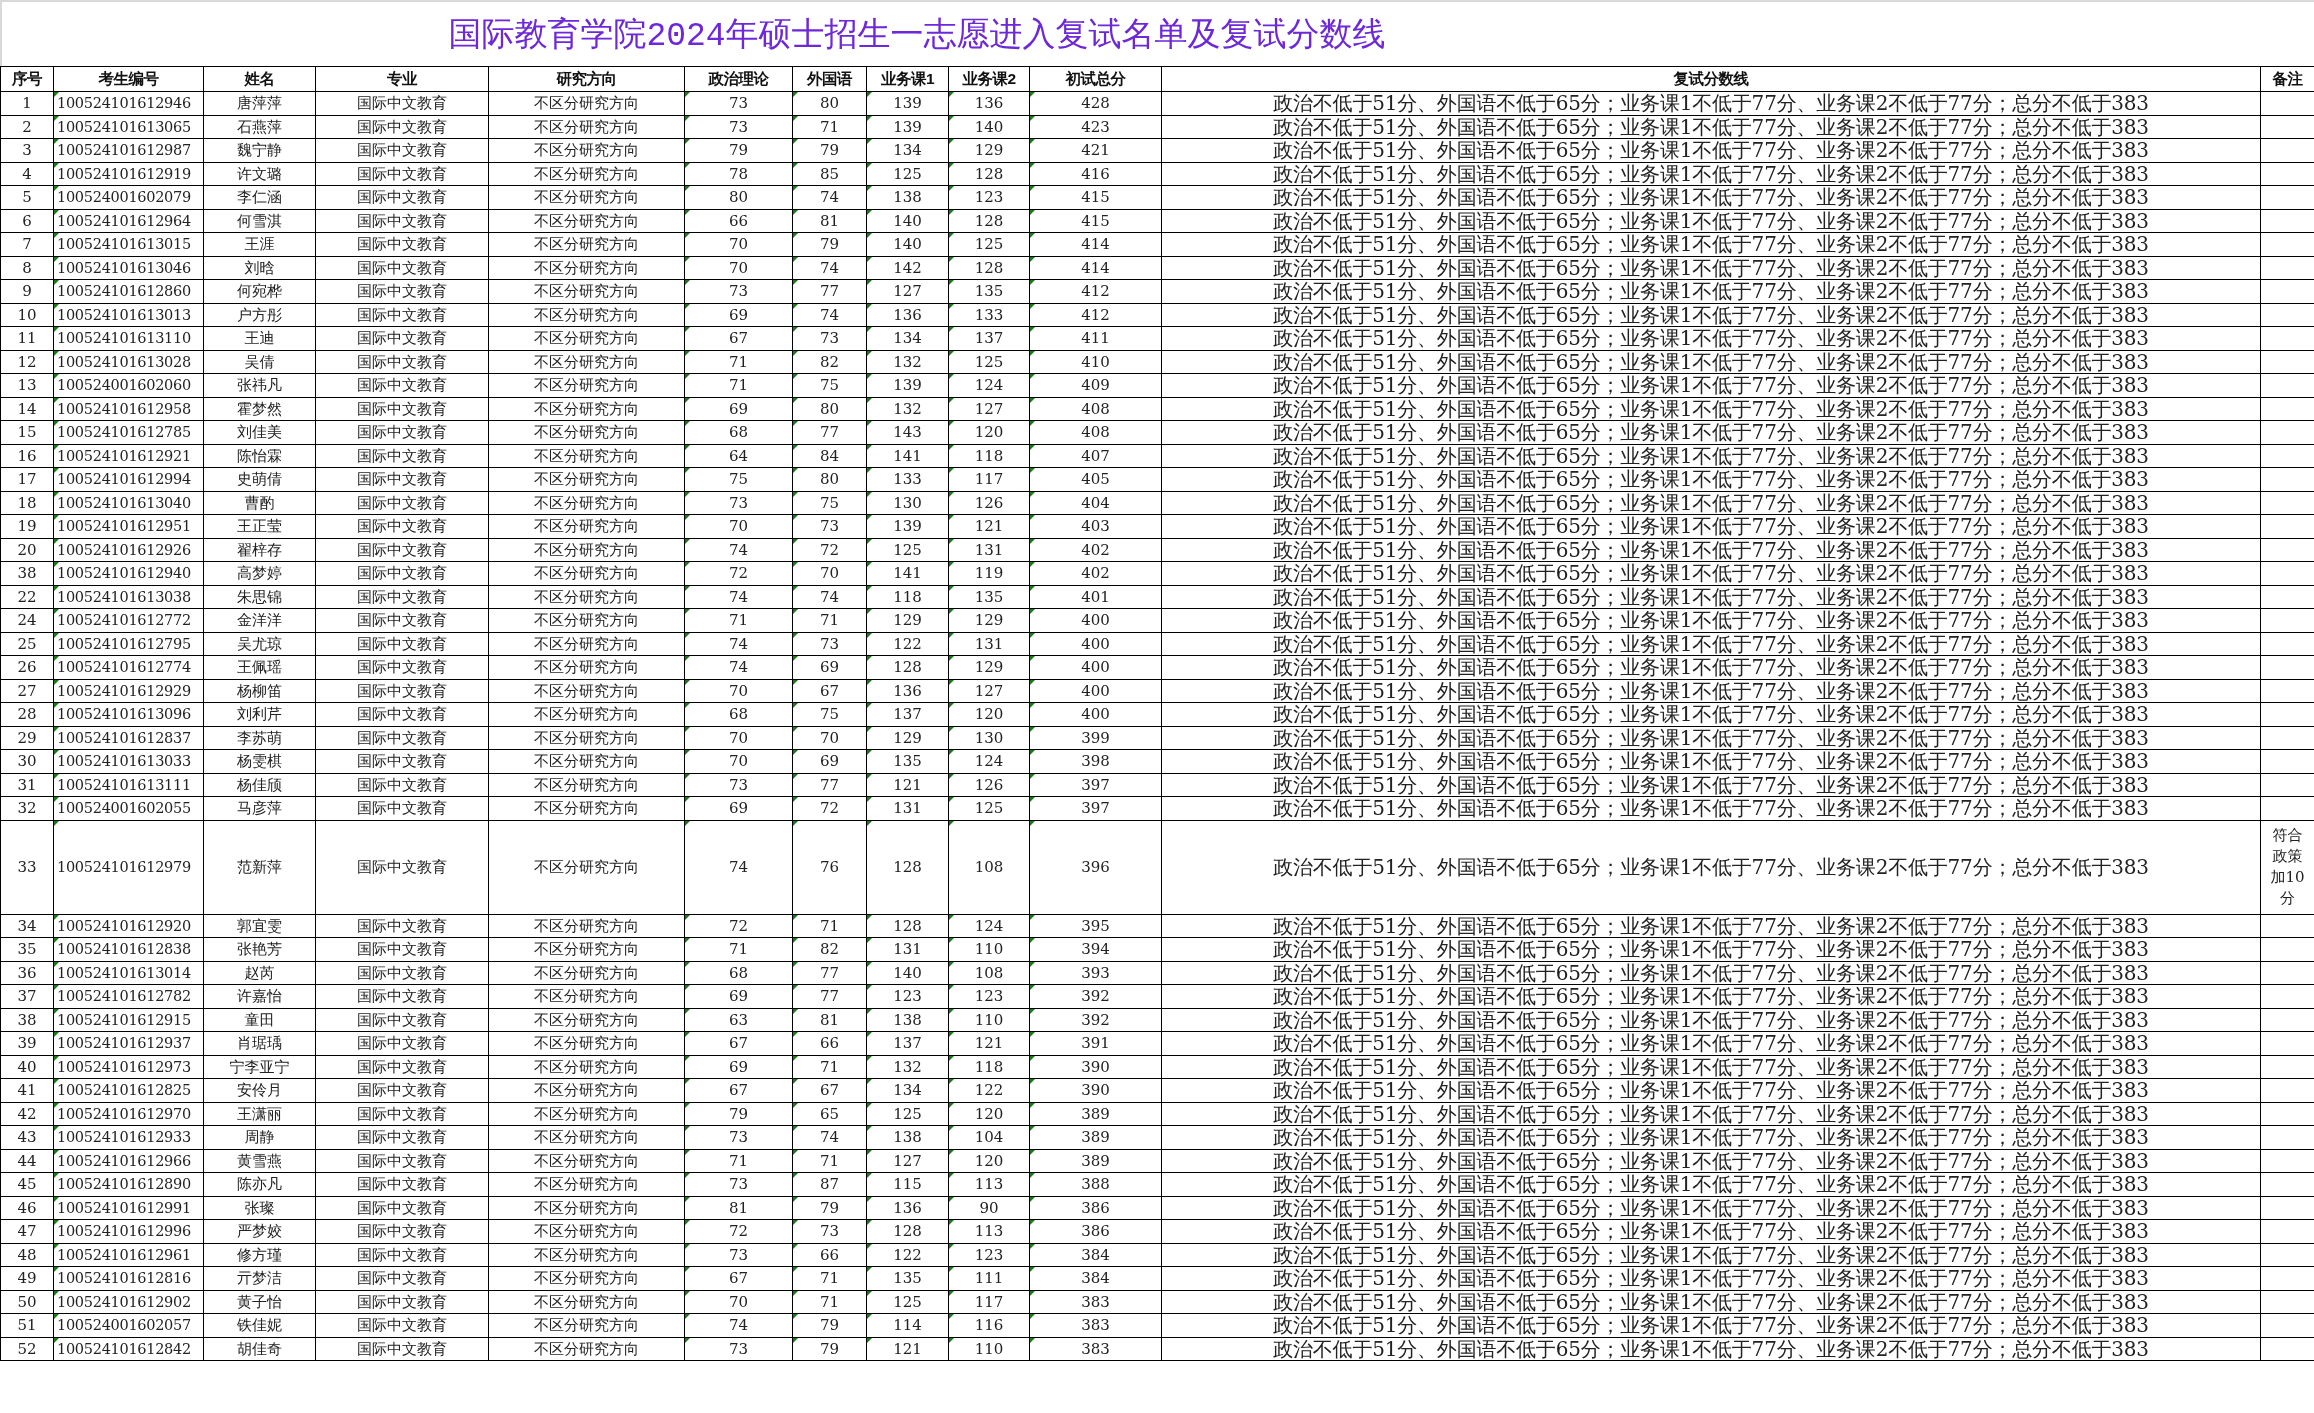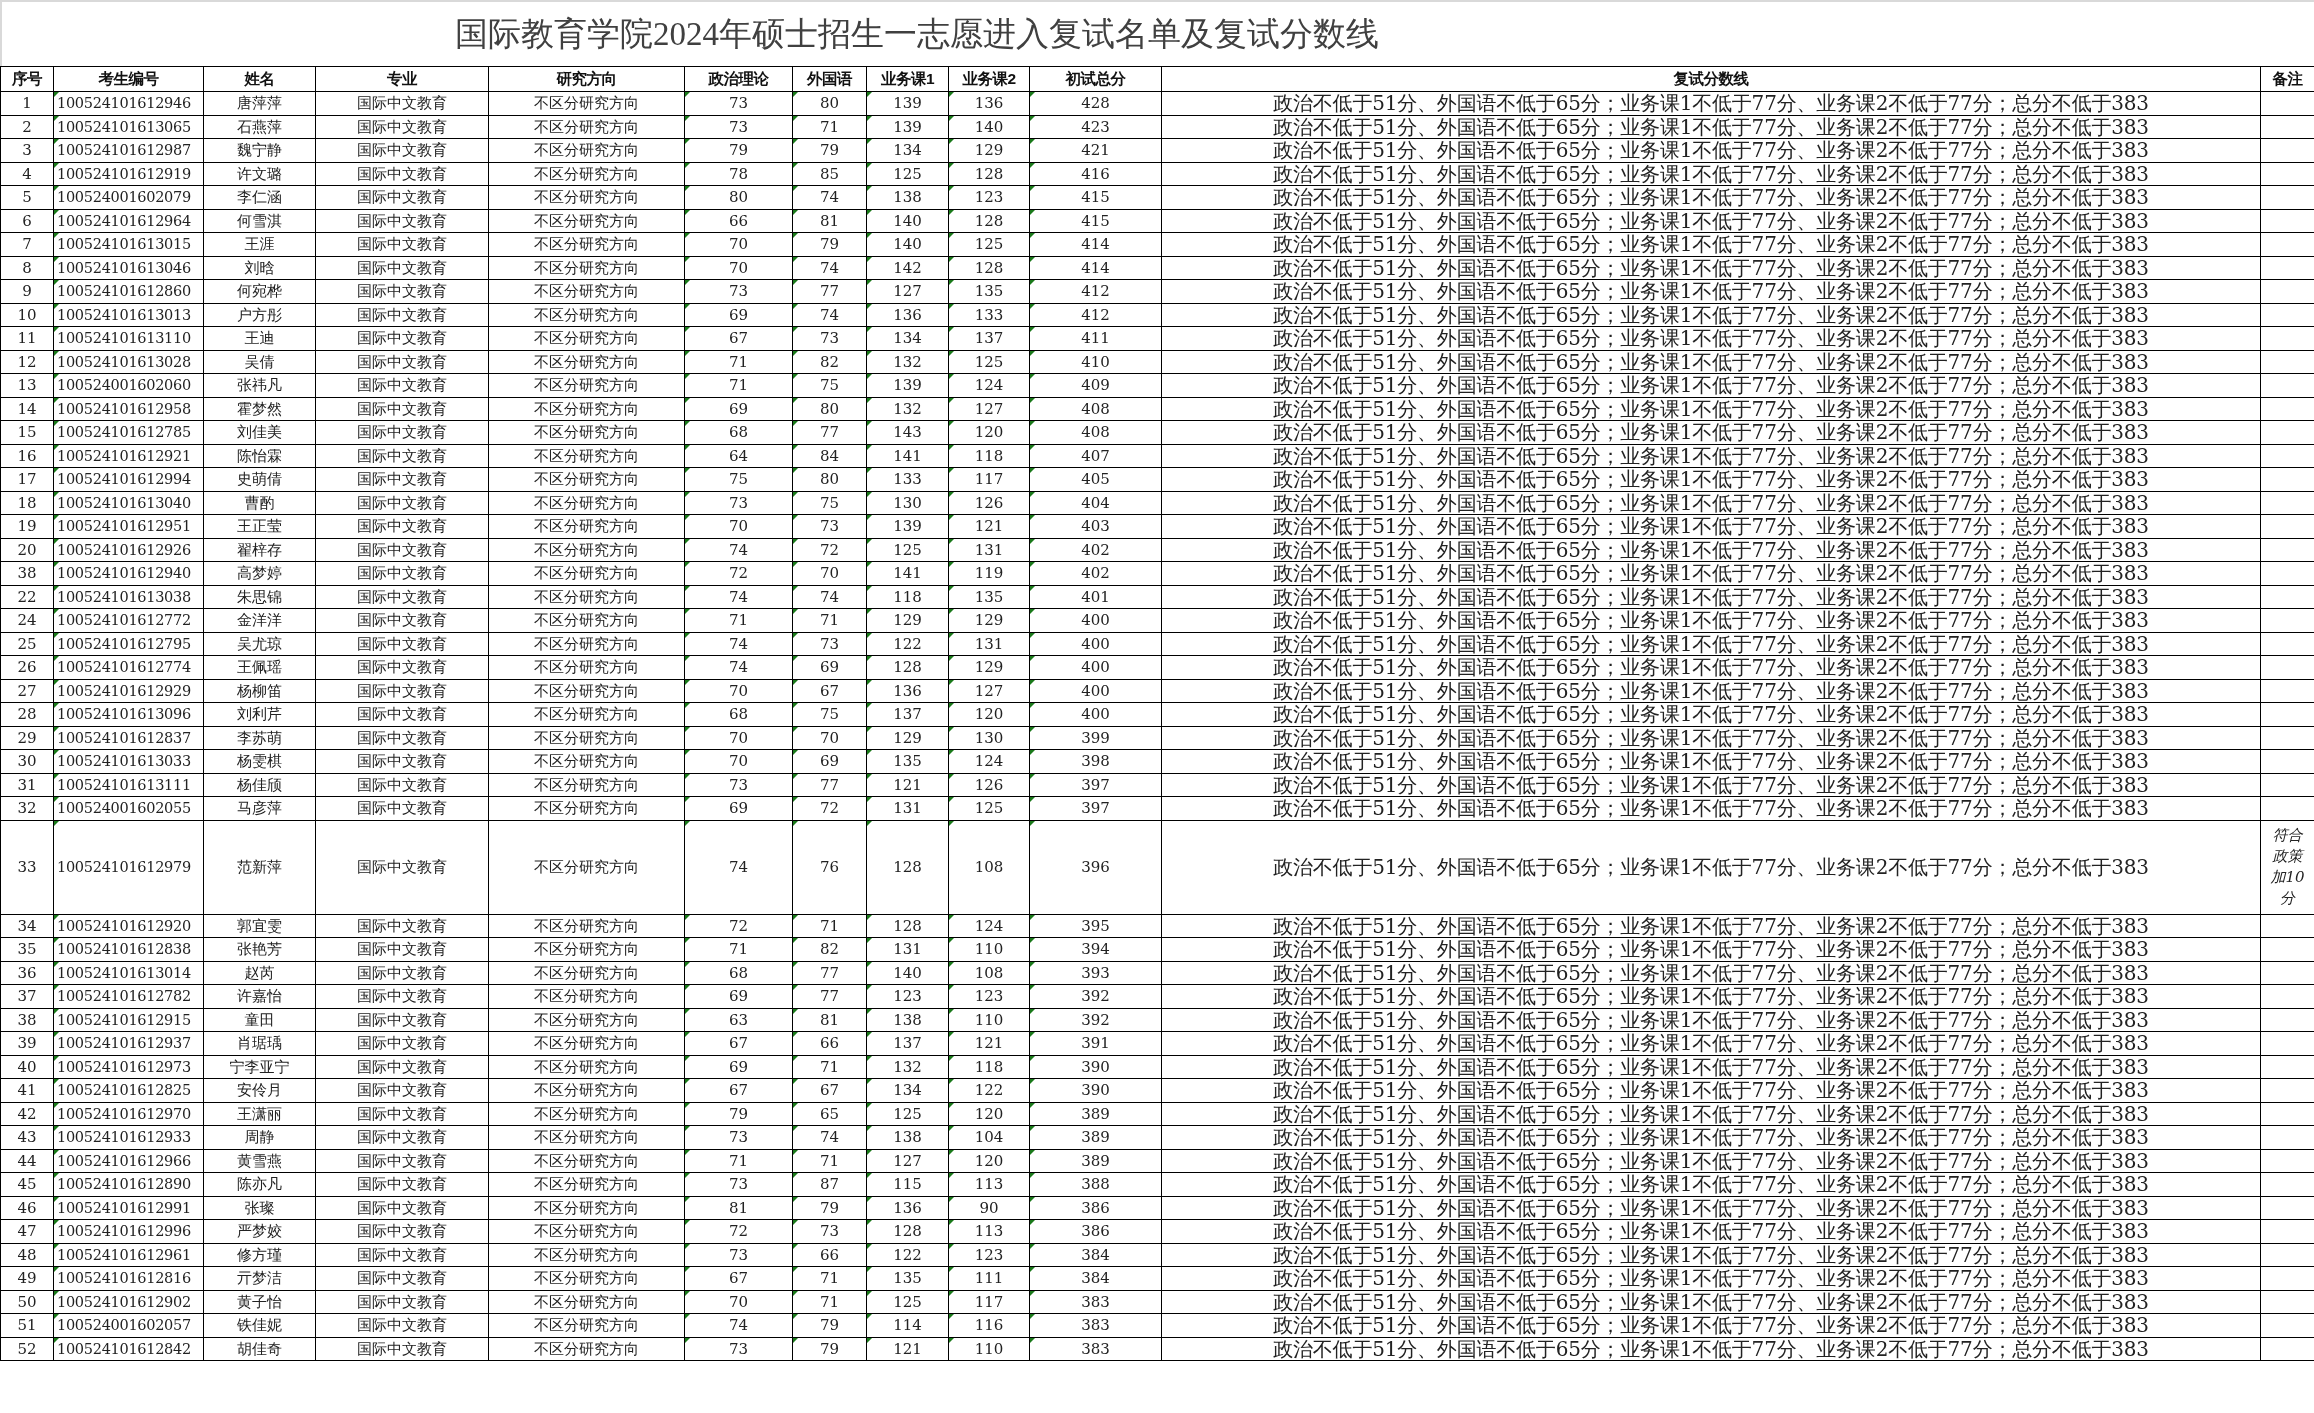--- a/index.html
+++ b/index.html
@@ -2,32 +2,32 @@
 <html><head>
 <meta charset="utf-8">
 <style>
   html, body { margin: 0; padding: 0; background: #ffffff; }
   body { width: 2314px; height: 1413px; overflow: hidden; position: relative;
          font-family: "DejaVu Serif", "Liberation Serif", serif; color: #111; }
   .topline { position: absolute; left: 0; top: 0; width: 2314px; height: 2px; background: #d9d9d9; }
   .leftline { position: absolute; left: 0; top: 0; width: 2px; height: 66px; background: #d9d9d9; }
   .title { position: absolute; left: 0; top: 2px; width: 1834px; height: 64px;
            display: flex; align-items: center; justify-content: center;
-           font-family: Liberation Serif, serif; font-size: 33px; letter-spacing: 0px; color: #404040; }
+           font-family: Liberation Mono, monospace; font-size: 33px; letter-spacing: 0px; color: #6d28d9; }
   table { position: absolute; left: 0; top: 66px; border-collapse: collapse; table-layout: fixed; width: 2314px; }
   th, td { border: 1.5px solid #000; padding: 0; text-align: center; vertical-align: middle;
            overflow: hidden; white-space: nowrap; position: relative; }
   th { height: 24px; font-family: Liberation Sans, sans-serif; font-weight: bold;
        font-size: 15.5px; letter-spacing: -0.5px; }
   td { height: 22.5px; font-size: 15px; line-height: 16px; color: #222; }
   td.id { text-align: left; padding-left: 3px; font-size: 14.5px; letter-spacing: -0.3px; }
   td.tri::before { content: ""; position: absolute; left: 0; top: 0; width: 0; height: 0;
                    border-top: 5px solid #1a7a1a; border-right: 5px solid transparent; }
   tr.tall td { height: 93px; }
-  td.remark { white-space: normal; font-size: 15px; line-height: 21px; text-align: center; padding: 0 6px; font-style: italic; }
+  td.remark { white-space: normal; font-size: 15px; line-height: 21px; text-align: center; padding: 0 6px; }
   td.cond { font-size: 20px; letter-spacing: -0.2px; }
 </style>
 </head>
 <body>
 
 <div class="topline"></div>
 <div class="leftline"></div>
 <div class="title">国际教育学院2024年硕士招生一志愿进入复试名单及复试分数线</div>
 
 <table>

